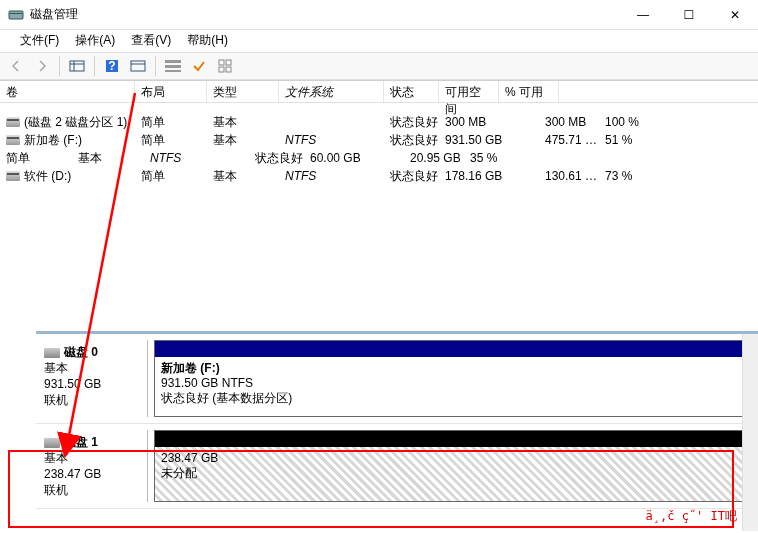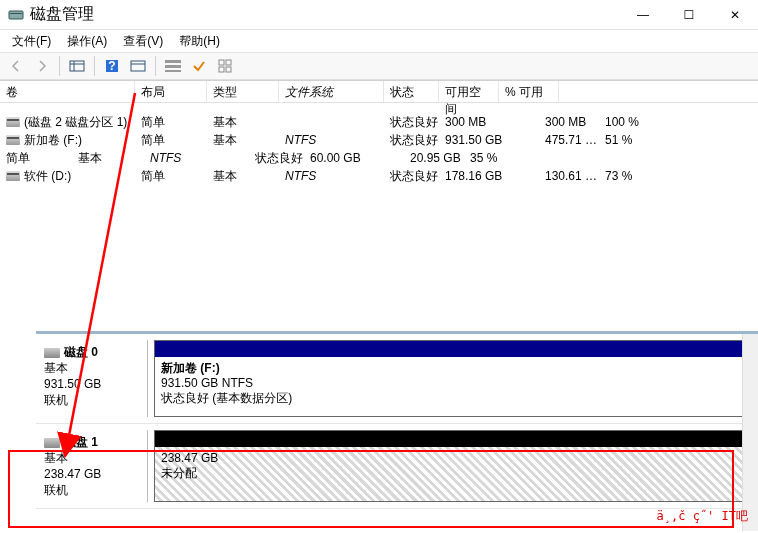--- a/index.html
+++ b/index.html
@@ -1,23 +1,23 @@
 <!DOCTYPE html>
 <html><head>
 <meta charset="utf-8">
 <style>
 * { box-sizing: border-box; margin: 0; padding: 0; font-family: "Microsoft YaHei", "SimSun", Arial, sans-serif; font-size: 12px; }
 body { background: #fff; width: 758px; height: 533px; overflow: hidden; position: relative; }
 
 .titlebar { height: 30px; display: flex; align-items: center; padding-left: 8px; background: #fff; border-bottom: 1px solid #e0e0e0; }
 .titlebar .icon { width: 16px; height: 16px; margin-right: 6px; }
-.titlebar .title { flex: 1; font-size: 16px; }
+.titlebar .title { flex: 1; font-size: 12px; }
 .titlebar .ctrl { width: 46px; height: 30px; display: flex; align-items: center; justify-content: center; cursor: pointer; }
 
-.menubar { height: 22px; display: flex; align-items: center; padding-left: 4px; background: #fff; }
+.menubar { height: 22px; display: flex; align-items: flex-start; padding-left: 12px; background: #fff; }
 .menubar .mitem { padding: 2px 8px; cursor: pointer; }
 
 .toolbar { height: 28px; display: flex; align-items: center; padding-left: 4px; background: #f8f8f8; border-top: 1px solid #e0e0e0; border-bottom: 1px solid #e0e0e0; gap: 2px; }
 .tbtn { width: 24px; height: 22px; display: flex; align-items: center; justify-content: center; border: 1px solid transparent; cursor: pointer; }
 .tbtn.disabled { opacity: 0.4; pointer-events: none; }
 .tsep { width: 1px; height: 20px; background: #d0d0d0; margin: 0 3px; }
 
 .grid { border-top: 1px solid #d0d0d0; }
 .ghead { display: flex; height: 22px; background: #fff; border-bottom: 1px solid #e0e0e0; }
 .ghead .gh { border-right: 1px solid #e5e5e5; padding: 3px 6px; font-weight: normal; }
@@ -48,21 +48,21 @@
 .part-head { height: 16px; background: #00008b; }
 .part-head.black { background: #000; }
 .part-body { padding: 4px 6px; line-height: 15px; flex:1; }
 .part-body.hatched { background: repeating-linear-gradient(45deg,#fff,#fff 3px,#d8d8d8 3px,#d8d8d8 6px); }
 .bold { font-weight: bold; }
 
 .highlight-box { position:absolute; border:2px solid #ff0000; pointer-events:none; }
 .arrow-svg { position:absolute; pointer-events:none; }
 
 .scrollbar-v { position: absolute; right:0; top:0; bottom:0; width:16px; background:#f0f0f0; border-left:1px solid #ddd; }
-.watermark { position:absolute; right:10px; bottom:8px; font-size:12px; color:#d00; font-family: monospace; }
+.watermark { position:absolute; right:21px; bottom:8px; font-size:12px; color:#d00; font-family: monospace; }
 </style>
 </head>
 <body>
 
 <div class="titlebar">
   <span class="icon">
     <svg width="16" height="16" viewBox="0 0 16 16">
         <rect x="1" y="4" width="14" height="8" rx="1" fill="#8aa" stroke="#355"></rect>
         <rect x="2" y="6" width="12" height="1" fill="#355"></rect>
       </svg>

